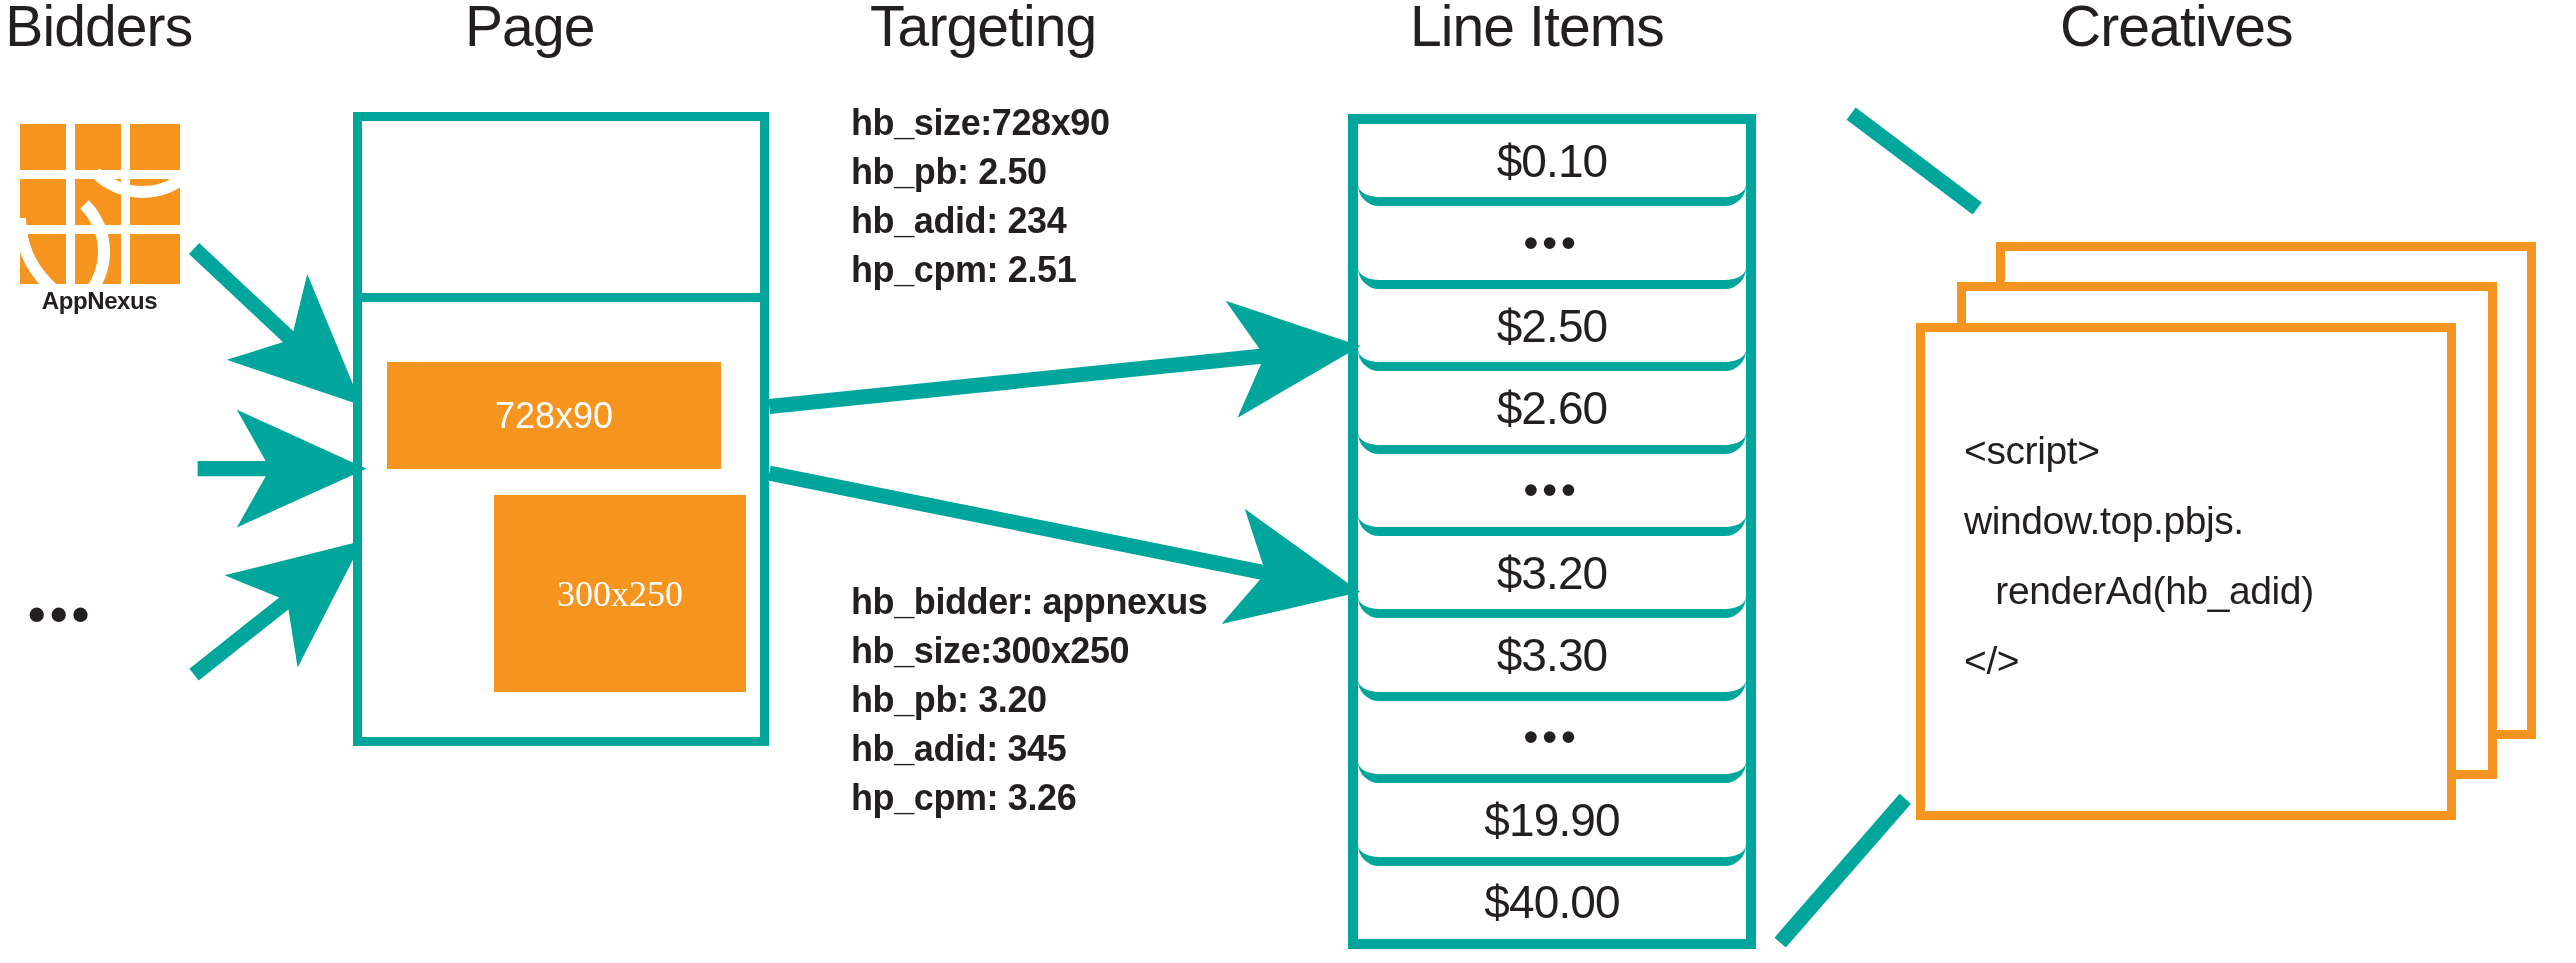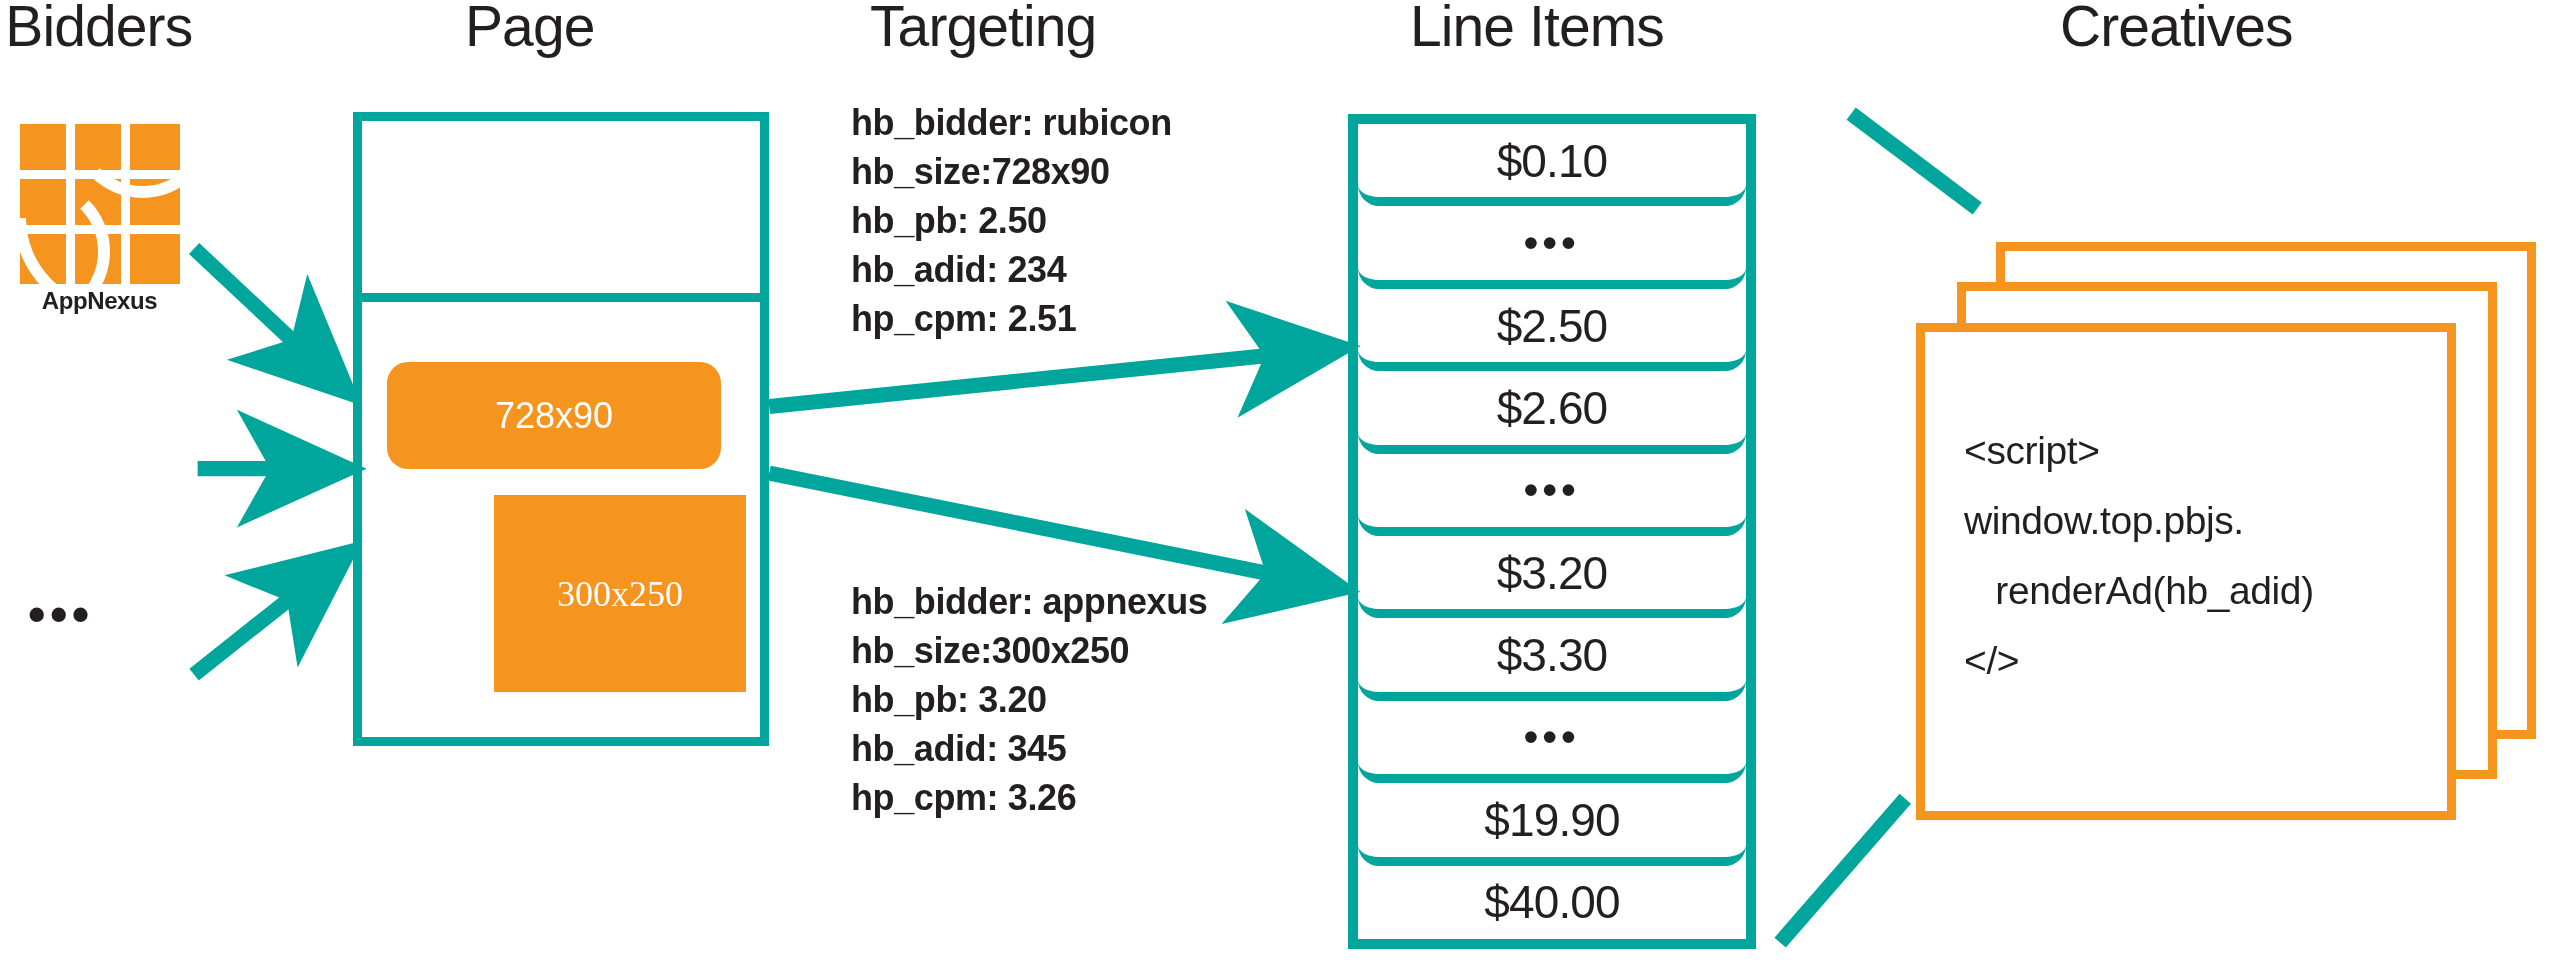--- a/index.html
+++ b/index.html
@@ -63,21 +63,21 @@
     border:9px solid #00A69C;box-sizing:border-box;background:#ffffff;
   }
   .page-divider{
     position:absolute;left:353px;top:293px;width:416px;height:9px;background:#00A69C;
   }
   .adslot{
     position:absolute;background:#F5941F;color:#ffffff;
     display:flex;align-items:center;justify-content:center;
     font-size:36px;font-weight:400;letter-spacing:0px;
   }
-  #adslot-728x90 {left:387px;top:362px;width:334px;height:107px;border-radius:21px;}
+  #adslot-728x90 {left:387px;top:362px;width:334px;height:107px;}
   #adslot-300x250{left:494px;top:495px;width:252px;height:197px;font-family:Liberation Serif, serif;}
 
   
   .target-block{
     position:absolute;font-size:36px;font-weight:700;color:#231f20;
     line-height:49px;white-space:nowrap;letter-spacing:-0.4px;
   }
   #targeting-1{left:851px;top:98px;}
   #targeting-2{left:851px;top:577px;}
 
@@ -139,21 +139,20 @@
 
 
   <div class="bidder-ellipsis">•••</div>
 
   <div class="page-box"></div>
   <div class="page-divider"></div>
   <div class="adslot" id="adslot-728x90">728x90</div>
   <div class="adslot" id="adslot-300x250">300x250</div>
 
   <div class="target-block" id="targeting-1">
-    <div>hb_bidder: rubicon</div>
     <div>hb_size:728x90</div>
     <div>hb_pb: 2.50</div>
     <div>hb_adid: 234</div>
     <div>hp_cpm: 2.51</div>
   </div>
 
   <div class="target-block" id="targeting-2">
     <div>hb_bidder: appnexus</div>
     <div>hb_size:300x250</div>
     <div>hb_pb: 3.20</div>

